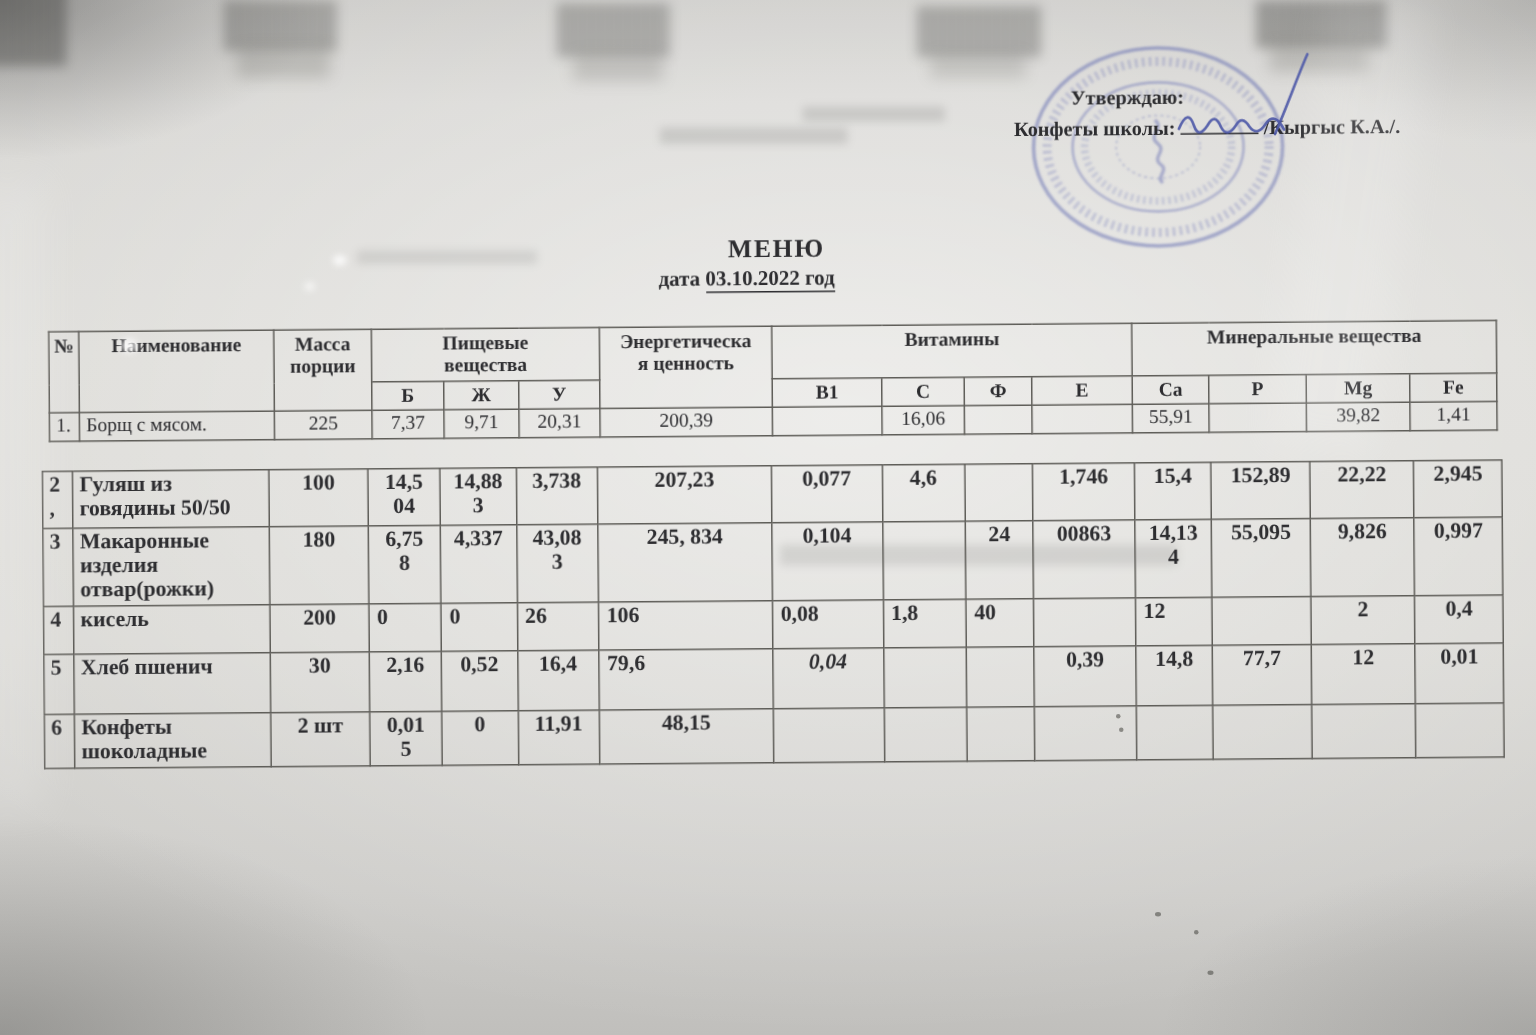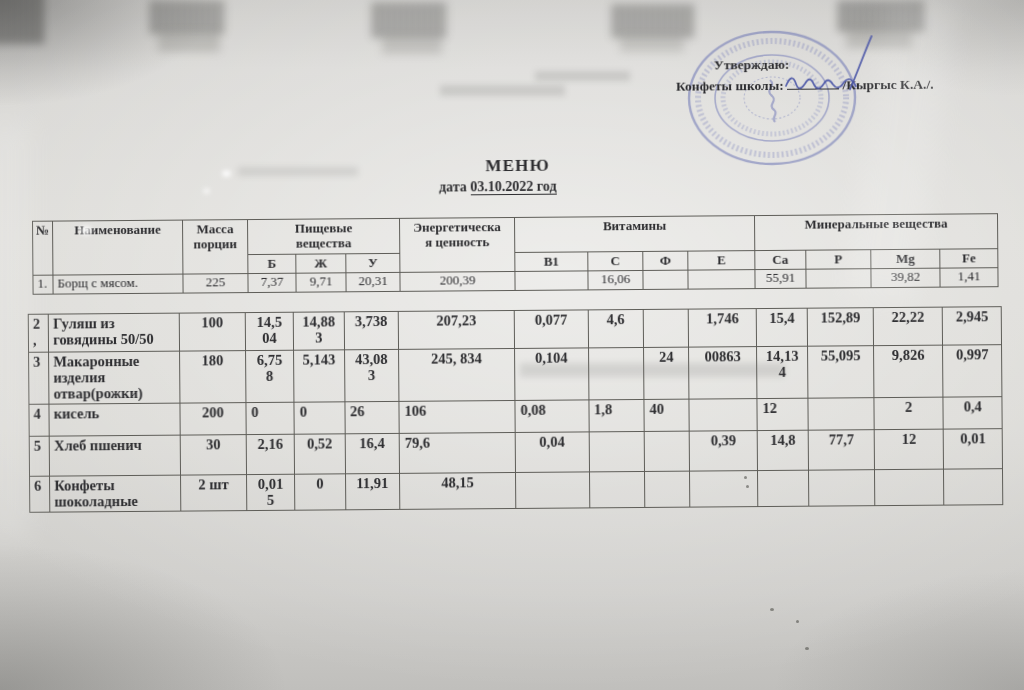--- a/index.html
+++ b/index.html
@@ -40,21 +40,21 @@
   .t1 thead tr:nth-child(2){height:17px;}
   #t1body tr{height:19px;}
   #t2body tr:nth-child(1){height:38px;}
   #t2body tr:nth-child(2){height:52px;}
   #t2body tr:nth-child(3){height:32px;}
   #t2body tr:nth-child(4){height:40px;}
   #t2body tr:nth-child(5){height:36px;}
   .t td:first-child{text-align:left;padding-left:4px;}
   .t td.nm{text-align:left;padding-left:4px;}
   .t td.al{text-align:left;padding-left:5px;}
-  .t td.em{text-align:center;}
+  .t td.em{font-style:italic;text-align:center;}
 </style>
 </head>
 <body>
 
 <div class="photo">
 
   <div class="smudge" style="left:-14px;top:-10px;width:58px;height:54px;opacity:.65;"></div>
   <div class="smudge" style="left:150px;top:0;width:74px;height:34px;opacity:.52;"></div>
   <div class="tail" style="left:158px;top:32px;width:62px;height:20px;opacity:.22;"></div>
   <div class="smudge" style="left:372px;top:2px;width:74px;height:36px;opacity:.5;"></div>
@@ -213,21 +213,21 @@
               <td>2,945</td>
             </tr>
             <tr>
               <td>3</td>
               <td class="nm">Макаронные
 изделия
 отвар(рожки)</td>
               <td>180</td>
               <td>6,75
 8</td>
-              <td>5,143</td>
+              <td>4,337</td>
               <td>43,08
 3</td>
               <td>245, 834</td>
               <td>0,104</td>
               <td></td>
               <td>24</td>
               <td>00863</td>
               <td>14,13
 4</td>
               <td>55,095</td>

